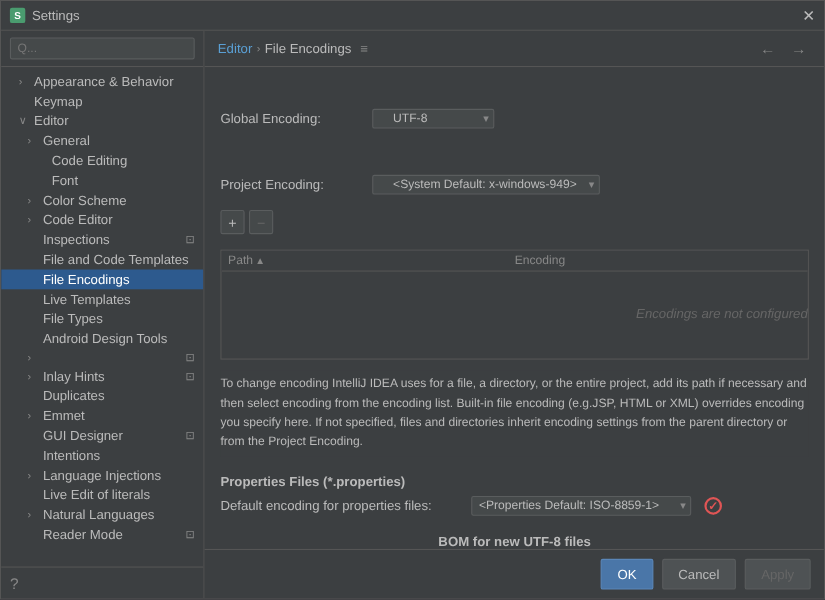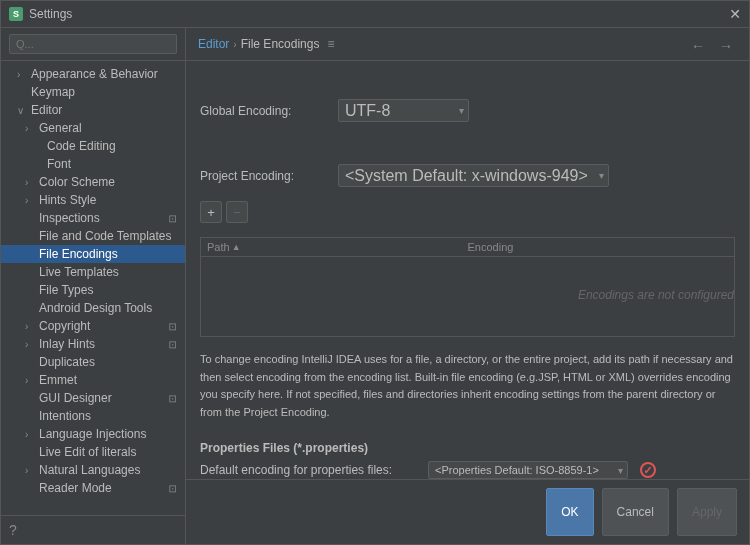--- a/index.html
+++ b/index.html
@@ -37,21 +37,21 @@
     .breadcrumb-link { color: #5a9fd4; cursor: pointer; }
     .breadcrumb-current { color: #bbb; }
     .breadcrumb-arrow { color: #888; font-size: 10px; }
     .breadcrumb-right { margin-left: auto; display: flex; gap: 6px; }
     .nav-btn { color: #888; cursor: pointer; font-size: 14px; padding: 0 4px; }
 
     .content { flex: 1; padding: 10px 14px; overflow-y: auto; display: flex; flex-direction: column; gap: 10px; }
 
     .form-row { display: flex; align-items: center; gap: 8px; margin-bottom: 4px; margin-top: 28px; }
     .form-label { color: #bbb; font-size: 12px; min-width: 130px; }
-    .select-box { background: #45494a; border: 1px solid #5a5d5e; color: #bbb; padding: 2px 20px 2px 6px; font-size: 16px; border-radius: 2px; appearance: none; -webkit-appearance: none; cursor: pointer; position: relative; min-width: 90px; }
+    .select-box { background: #45494a; border: 1px solid #5a5d5e; color: #bbb; padding: 2px 20px 2px 18px; font-size: 11px; border-radius: 2px; appearance: none; -webkit-appearance: none; cursor: pointer; position: relative; min-width: 90px; }
     .select-wrapper { position: relative; display: inline-flex; align-items: center; }
     .select-wrapper::after { content: '▾'; position: absolute; right: 5px; color: #888; pointer-events: none; font-size: 10px; }
 
     .toolbar { display: flex; gap: 4px; margin-bottom: 4px; }
     .toolbar-btn { background: #45494a; border: 1px solid #5a5d5e; color: #bbb; width: 22px; height: 22px; display: flex; align-items: center; justify-content: center; cursor: pointer; border-radius: 2px; font-size: 13px; }
     .toolbar-btn.disabled { color: #666; cursor: default; }
 
     .table-container { border: 1px solid #555; flex: 0 0 auto; height: 100px; overflow: hidden; }
     .table-header { display: flex; background: #3c3f41; border-bottom: 1px solid #555; padding: 3px 6px; }
     .table-header-cell { color: #888; font-size: 11px; display: flex; align-items: center; gap: 2px; }
@@ -71,21 +71,21 @@
 
     .checkbox-row { display: flex; align-items: center; gap: 6px; margin-left: 4px; }
     .custom-checkbox { width: 16px; height: 16px; border-radius: 50%; border: 2px solid #e05555; background: transparent; display: flex; align-items: center; justify-content: center; position: relative; }
     .custom-checkbox::after { content: '✓'; color: #e05555; font-size: 11px; font-weight: bold; }
     .checkbox-label { color: #bbb; font-size: 12px; }
 
     .bom-section { display: flex; flex-direction: column; gap: 6px; align-items: center; }
 
     
     .dialog-footer { padding: 8px 12px; border-top: 1px solid #555; display: flex; justify-content: flex-end; gap: 8px; align-items: center; }
-    .footer-btn { background: #4e5254; border: 1px solid #5a5d5e; color: #bbb; padding: 16px 14px; font-size: 12px; cursor: pointer; border-radius: 2px; }
+    .footer-btn { background: #4e5254; border: 1px solid #5a5d5e; color: #bbb; padding: 6px 14px; font-size: 12px; cursor: pointer; border-radius: 2px; }
     .footer-btn.primary { background: #4a76a8; border-color: #5a86b8; color: #fff; }
     .footer-btn.disabled { color: #666; cursor: default; }
 
     .col-path { flex: 1; }
     .col-encoding { flex: 1; }
   </style>
 </head>
 <body>
 
 <div class="dialog">
@@ -129,21 +129,21 @@
         <div class="sidebar-item indent-3">
           <span class="arrow"> </span>
           <span class="label">Font</span>
         </div>
         <div class="sidebar-item indent-2">
           <span class="arrow">›</span>
           <span class="label">Color Scheme</span>
         </div>
         <div class="sidebar-item indent-2">
           <span class="arrow">›</span>
-          <span class="label">Hints Style</span>
+          <span class="label">Code Editor</span>
         </div>
         <div class="sidebar-item indent-2">
           <span class="arrow"> </span>
           <span class="label">Inspections</span>
           <span class="icon-badge">⊡</span>
         </div>
         <div class="sidebar-item indent-2">
           <span class="arrow"> </span>
           <span class="label">File and Code Templates</span>
         </div>
@@ -158,21 +158,20 @@
         <div class="sidebar-item indent-2">
           <span class="arrow"> </span>
           <span class="label">File Types</span>
         </div>
         <div class="sidebar-item indent-2">
           <span class="arrow"> </span>
           <span class="label">Android Design Tools</span>
         </div>
         <div class="sidebar-item indent-2">
           <span class="arrow">›</span>
-          <span class="label">Copyright</span>
           <span class="icon-badge">⊡</span>
         </div>
         <div class="sidebar-item indent-2">
           <span class="arrow">›</span>
           <span class="label">Inlay Hints</span>
           <span class="icon-badge">⊡</span>
         </div>
         <div class="sidebar-item indent-2">
           <span class="arrow"> </span>
           <span class="label">Duplicates</span>

